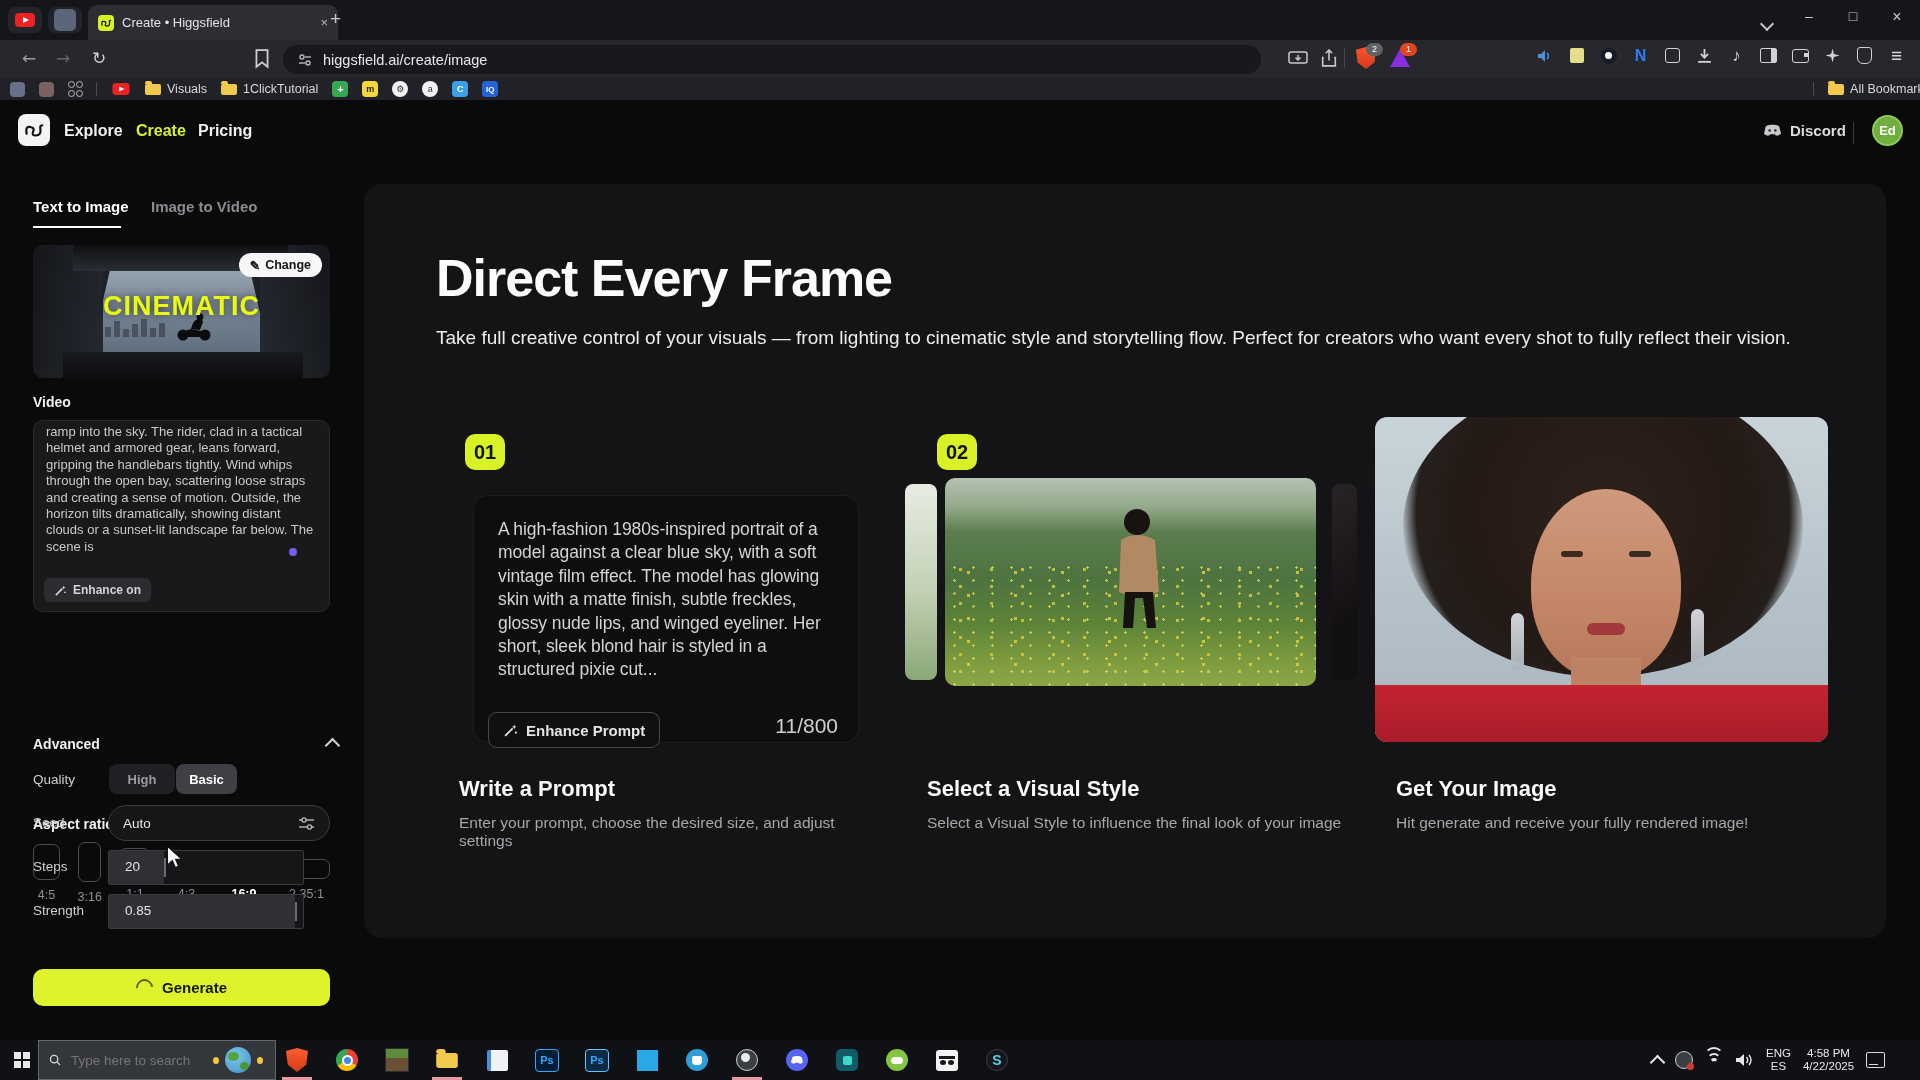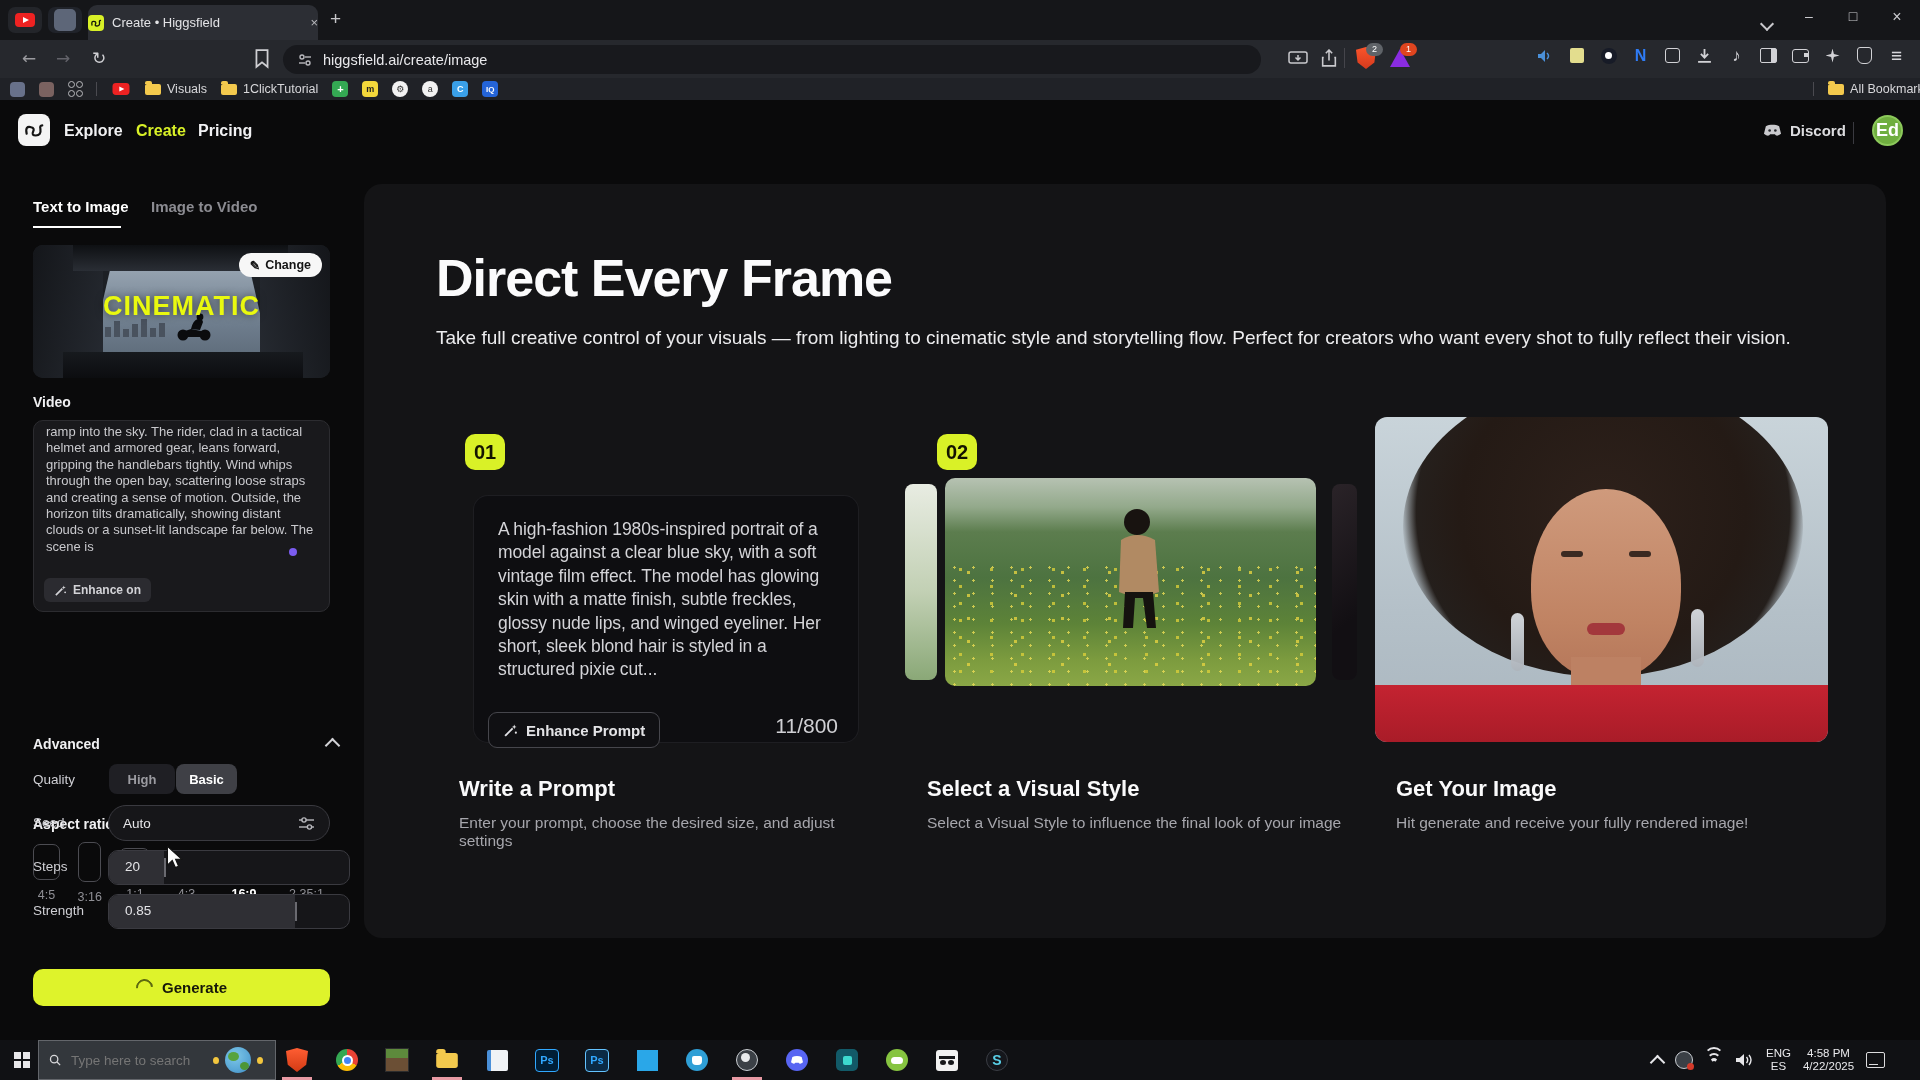--- a/index.html
+++ b/index.html
@@ -4,21 +4,21 @@
 <style>
   html,body{margin:0;padding:0;background:#000;width:1920px;height:1080px;overflow:hidden;
     font-family:"Liberation Sans",sans-serif;-webkit-font-smoothing:antialiased;}
   .abs{position:absolute;}
   .screen{position:relative;width:1920px;height:1080px;background:#0a0a0b;overflow:hidden;}
   
   .tabstrip{position:absolute;left:0;top:0;width:1920px;height:40px;background:#151619;}
   .pinned{position:absolute;top:7px;width:34px;height:26px;border-radius:7px;background:#23252a;display:flex;align-items:center;justify-content:center;}
   .yt-dot{width:20px;height:14px;background:#e22;border-radius:4px;position:relative;}
   .yt-dot::after{content:"";position:absolute;left:8px;top:4px;border-left:6px solid #fff;border-top:3px solid transparent;border-bottom:3px solid transparent;}
-  .tab{position:absolute;left:88px;top:5px;width:230px;height:35px;background:#2c2e34;border-radius:9px 9px 0 0;display:flex;align-items:center;padding:0 0;gap:8px;}
+  .tab{position:absolute;left:88px;top:5px;width:230px;height:35px;background:#2c2e34;border-radius:9px 9px 0 0;display:flex;align-items:center;padding:0 10px;gap:8px;}
   .favicon{width:16px;height:16px;border-radius:4px;background:#d9f127;position:relative;flex:none;}
   .favicon svg{position:absolute;left:2px;top:2px;}
   .tab-title{font-size:13px;color:#e3e3e6;white-space:nowrap;overflow:hidden;flex:1;}
   .tab-x{color:#b9b9bd;font-size:13px;flex:none;}
   .newtab{position:absolute;left:330px;top:9px;color:#c6c6ca;font-size:19px;line-height:19px;}
   .winctl{position:absolute;top:8px;color:#c9c9cd;font-size:14px;text-align:center;width:30px;}
   .chev{display:inline-block;width:8px;height:8px;border-left:2px solid #c9c9cd;border-bottom:2px solid #c9c9cd;transform:rotate(-45deg);}
   .toolbar{position:absolute;left:0;top:40px;width:1920px;height:38px;background:#26282d;}
   .navglyph{position:absolute;top:8px;font-size:17px;color:#cfcfd3;font-family:"DejaVu Sans",sans-serif;}
   .urlpill{position:absolute;left:283px;top:5px;width:950px;height:29px;background:#18191d;border-radius:15px;display:flex;align-items:center;padding:0 14px;gap:10px;}
@@ -35,21 +35,21 @@
   .folder{width:16px;height:11px;background:#f3c94d;border-radius:2px;position:relative;flex:none;}
   .folder::before{content:"";position:absolute;top:-3px;left:0;width:7px;height:3px;background:#f3c94d;border-radius:2px 2px 0 0;}
   .bm-item{display:flex;align-items:center;gap:6px;}
   .bm-chip{width:16px;height:16px;border-radius:4px;display:flex;align-items:center;justify-content:center;font-size:9px;font-weight:bold;color:#fff;}
   .bm-circle{width:16px;height:16px;border-radius:50%;background:#f2f2f2;display:flex;align-items:center;justify-content:center;color:#333;font-size:9px;}
   
   .site-header{position:absolute;left:0;top:98px;width:1920px;height:70px;}
   .hf-logo{position:absolute;left:18px;top:16px;width:32px;height:32px;border-radius:8px;background:#f4f4f4;display:flex;align-items:center;justify-content:center;}
   .nav-link{position:absolute;top:24px;font-size:16px;font-weight:600;color:#f1f1f3;}
   .discord-btn{position:absolute;left:1763px;top:24px;display:flex;align-items:center;gap:8px;color:#dcdcdf;font-size:15px;font-weight:600;}
-  .avatar{position:absolute;left:1872px;top:17px;width:31px;height:31px;border-radius:50%;background:#6fae3f;border:2px solid #8cc95b;box-sizing:border-box;color:#fff;font-size:18px;font-weight:bold;display:flex;align-items:center;justify-content:center;}
+  .avatar{position:absolute;left:1872px;top:17px;width:31px;height:31px;border-radius:50%;background:#6fae3f;border:2px solid #8cc95b;box-sizing:border-box;color:#fff;font-size:13px;font-weight:bold;display:flex;align-items:center;justify-content:center;}
   
   .sidebar{position:absolute;left:33px;top:184px;width:311px;height:840px;}
   .sb-tab{position:absolute;top:14px;font-size:15px;font-weight:700;}
   .sb-underline{position:absolute;left:0;top:42px;width:88px;height:2px;background:#fff;}
   .thumb{position:absolute;left:0;top:61px;width:297px;height:133px;border-radius:10px;overflow:hidden;background:#1d2025;}
   .thumb .opening{position:absolute;left:52px;top:18px;width:190px;height:115px;background:linear-gradient(#9aa7b4,#6d7c8c 55%,#55626f);clip-path:polygon(14% 0,86% 0,100% 100%,0 100%);}
   .thumb .wallL{position:absolute;left:0;top:0;width:70px;height:133px;background:linear-gradient(100deg,#14161a,#262a31);}
   .thumb .wallR{position:absolute;right:0;top:0;width:70px;height:133px;background:linear-gradient(260deg,#14161a,#262a31);}
   .thumb .ceil{position:absolute;left:40px;top:0;width:215px;height:26px;background:linear-gradient(#0e1013,#2a2e35);}
   .thumb .floor{position:absolute;left:30px;bottom:0;width:240px;height:26px;background:linear-gradient(#171a1e,#0c0d10);}
@@ -66,21 +66,21 @@
   .ar-row{position:absolute;left:0;top:658px;width:297px;display:flex;justify-content:space-between;}
   .ar-opt{display:flex;flex-direction:column;align-items:center;gap:8px;}
   .ar-shape{border:1.5px solid #4c4c52;border-radius:7px;box-sizing:border-box;}
   .ar-shape.sel{border:2px solid #fff;}
   .ar-lab{font-size:12.5px;color:#8f8f95;}
   .ar-lab.sel{color:#fff;font-weight:700;}
   .adv-chev{position:absolute;right:6px;top:748px;width:9px;height:9px;border-left:2px solid #d2d2d6;border-bottom:2px solid #d2d2d6;transform:rotate(135deg);}
   .q-btn{position:absolute;height:30px;border-radius:8px;font-size:13px;font-weight:700;display:flex;align-items:center;justify-content:center;}
   .field-label{position:absolute;font-size:13.5px;color:#cfcfd4;}
   .seed-box{position:absolute;left:75px;top:621px;width:222px;height:36px;border:1px solid #3a3a40;border-radius:18px;box-sizing:border-box;background:#161619;display:flex;align-items:center;padding:0 14px;}
-  .slider-box{position:absolute;left:75px;width:242px;height:35px;border:1px solid #3a3a40;border-radius:10px;box-sizing:border-box;background:#161619;overflow:hidden;}
+  .slider-box{position:absolute;left:75px;width:196px;height:35px;border:1px solid #3a3a40;border-radius:2px;box-sizing:border-box;background:#161619;overflow:hidden;}
   .slider-fill{position:absolute;left:0;top:0;bottom:0;background:#2f2f34;}
   .slider-handle{position:absolute;top:7px;bottom:7px;width:2px;background:#6a6a70;}
   .slider-val{position:absolute;left:16px;top:8px;font-size:13.5px;color:#e4e4e7;}
   .gen-btn{position:absolute;left:0;top:785px;width:297px;height:37px;background:#def32b;border-radius:10px;display:flex;align-items:center;justify-content:center;gap:9px;font-size:15px;font-weight:700;color:#15170a;}
   .spinner{width:13px;height:13px;border-radius:50%;border:2.5px solid #5d6a10;border-right-color:transparent;border-bottom-color:transparent;transform:rotate(40deg);}
   
   .main-panel{position:absolute;left:364px;top:184px;width:1522px;height:754px;background:#141416;border-radius:18px;overflow:hidden;}
   .h1{position:absolute;left:72px;top:64px;font-size:52px;font-weight:800;letter-spacing:-1px;color:#fbfbfc;}
   .sub{position:absolute;left:72px;top:140px;width:1390px;font-size:19px;line-height:28px;color:#ececee;}
   .stepbadge{position:absolute;top:250px;width:40px;height:36px;background:#d9f127;border-radius:10px;color:#131400;font-size:20px;font-weight:800;display:flex;align-items:center;justify-content:center;}

